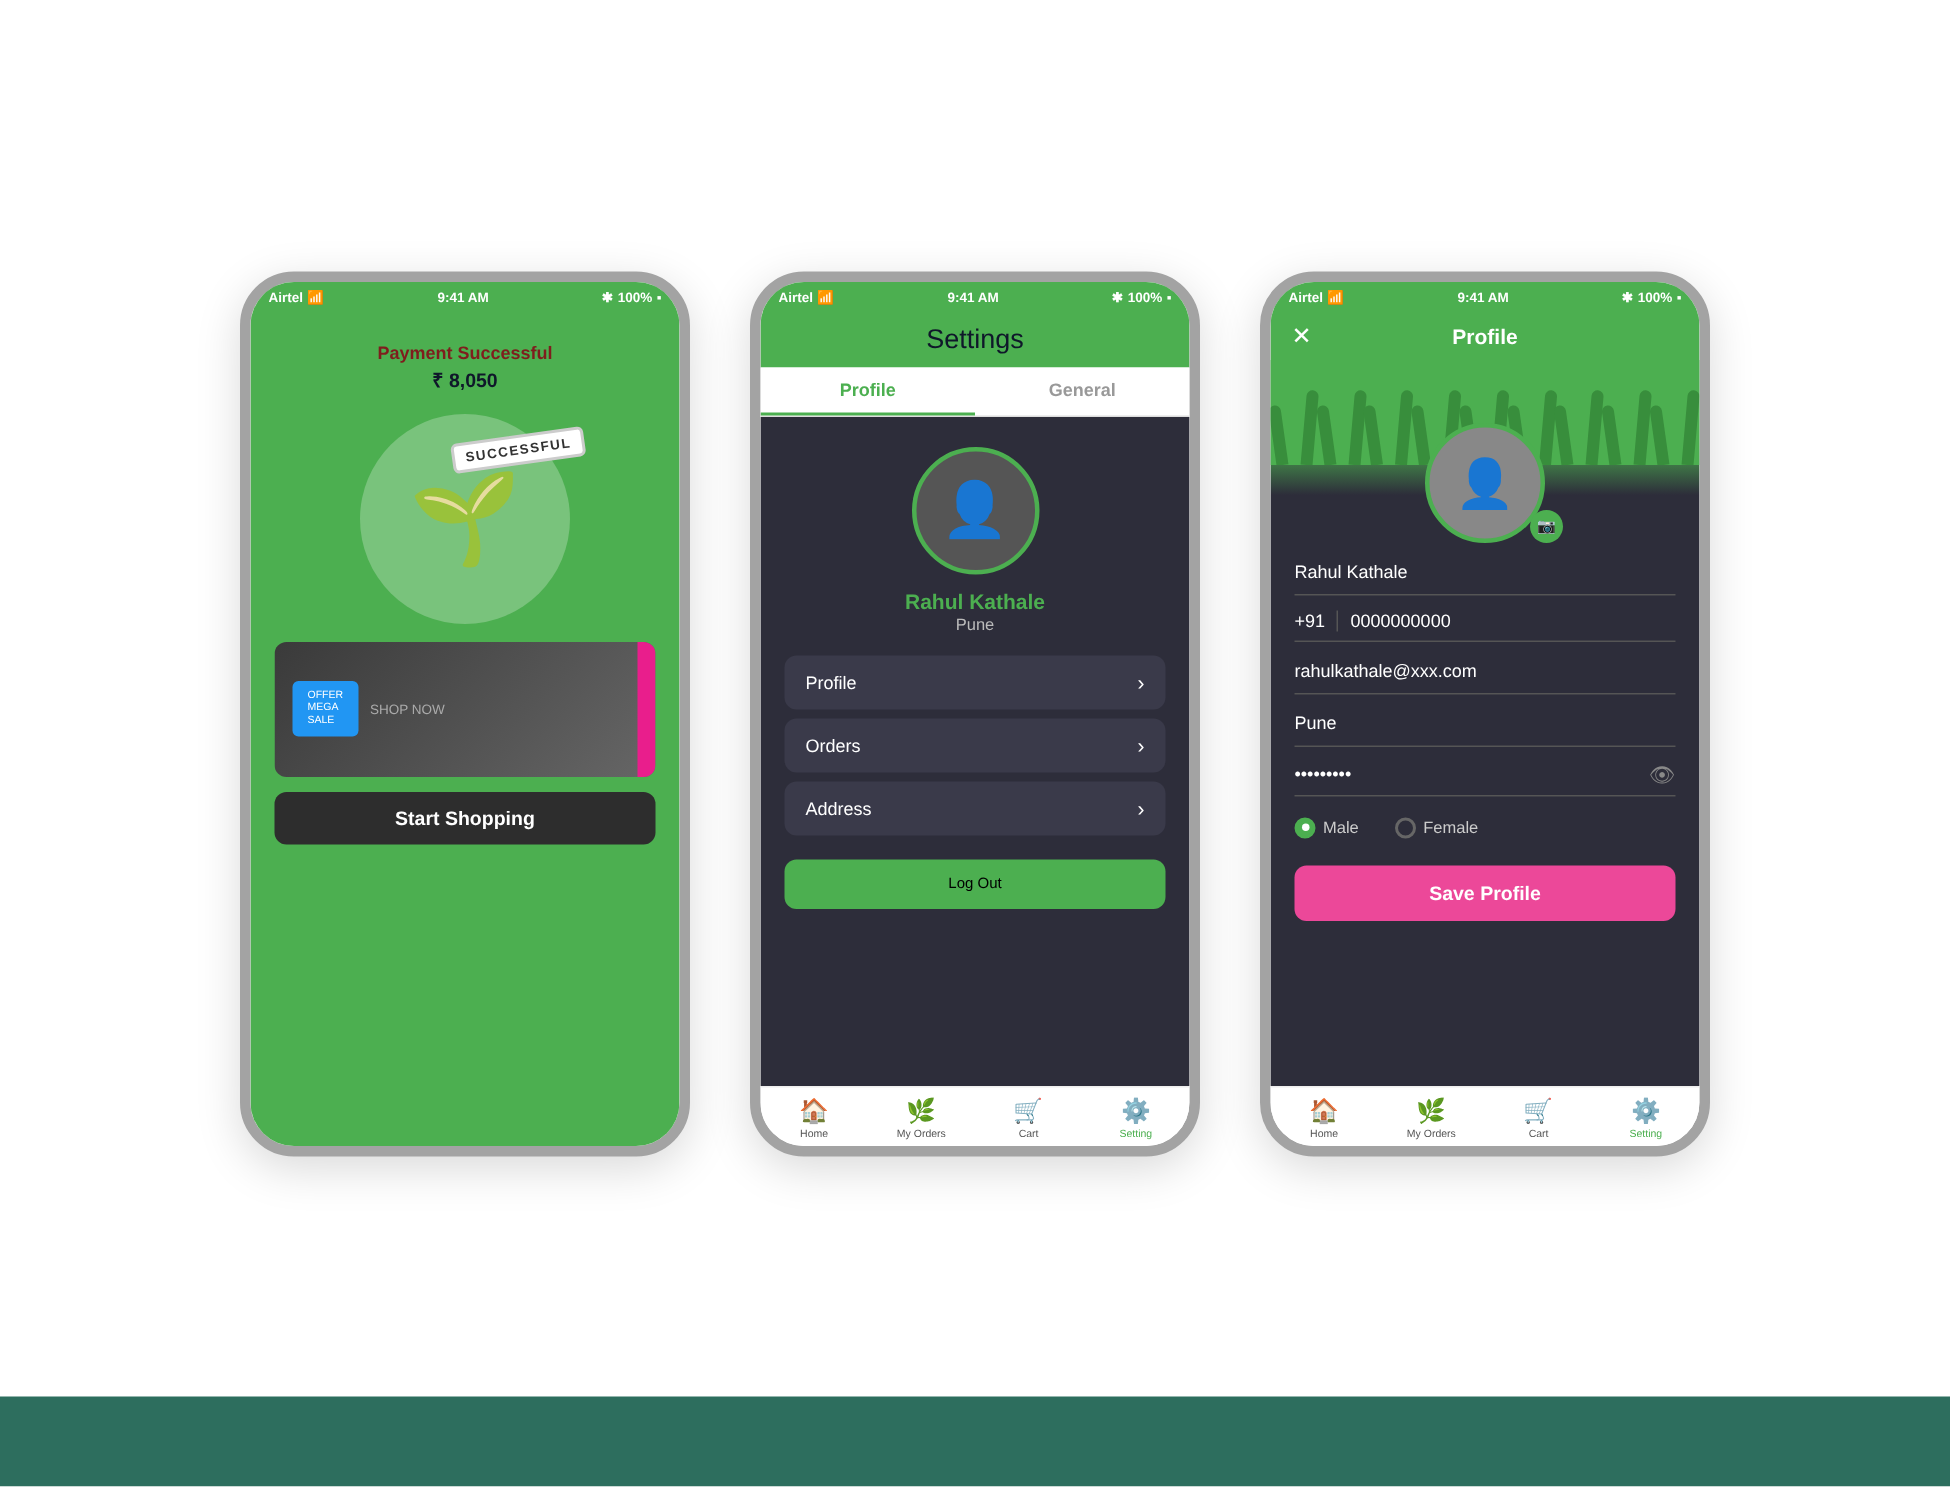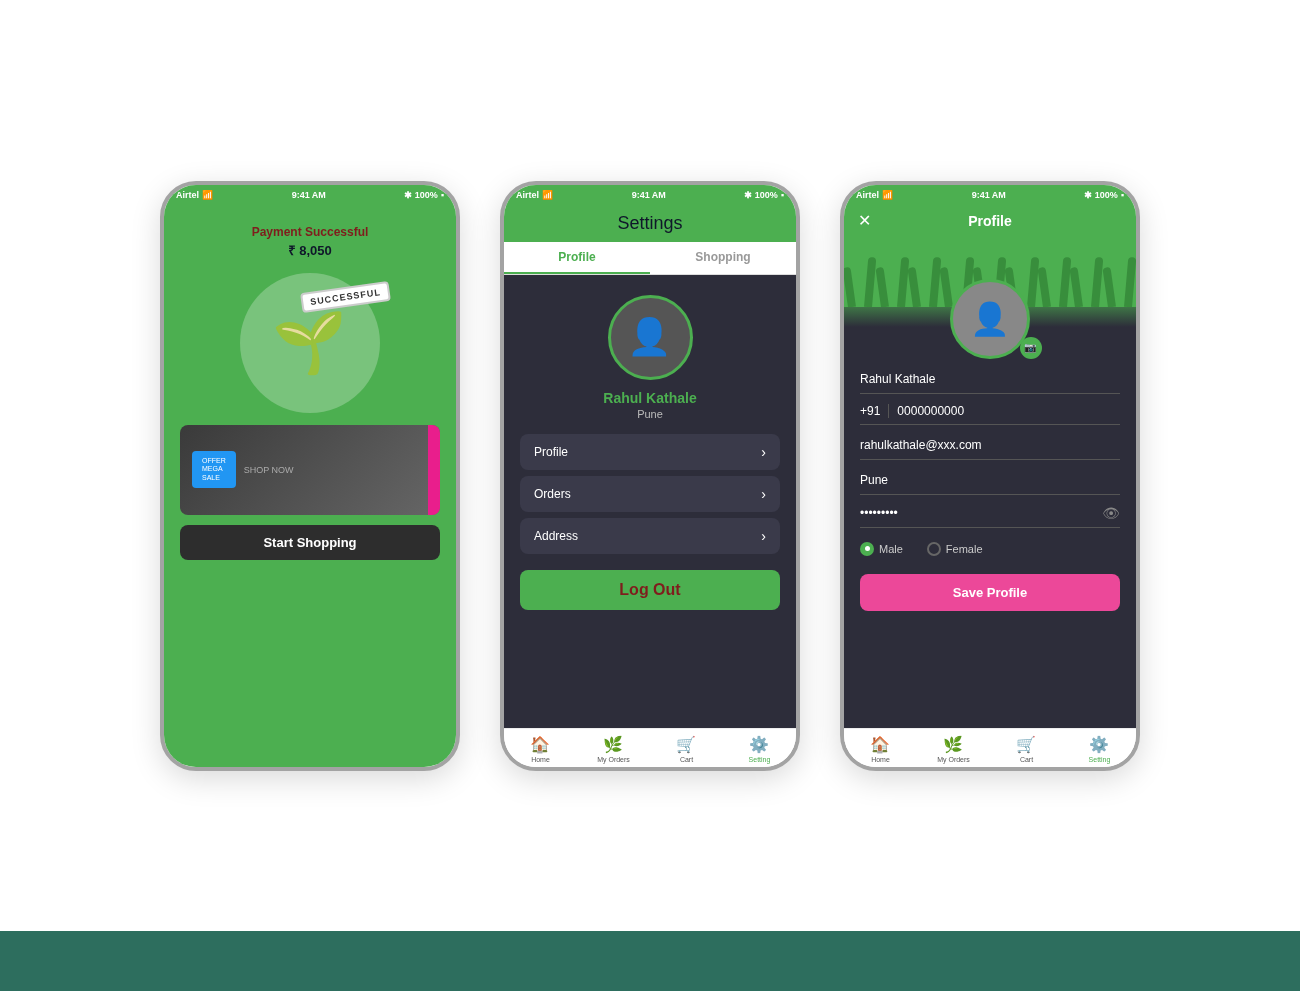--- a/index.html
+++ b/index.html
@@ -28,21 +28,21 @@
       height: 60px;
       background: #2d6e5e;
       flex-shrink: 0;
     }
 
     
     .phone {
       width: 300px;
       height: 590px;
       border-radius: 36px;
-      border: 4px solid #a3a3a3;
+      border: 7px solid #a3a3a3;
       overflow: hidden;
       display: flex;
       flex-direction: column;
       background: #fff;
       box-shadow: 0 8px 30px rgba(0,0,0,0.15);
       position: relative;
     }
 
     
     .status-bar {
@@ -253,26 +253,26 @@
       color: #fff;
       font-size: 12px;
     }
     .menu-arrow {
       color: #fff;
       font-size: 14px;
     }
     .logout-btn {
       width: 100%;
       background: #4caf50;
-      color: #7f1d1d;
+      color: #000000;
       border: none;
       border-radius: 8px;
       padding: 11px;
-      font-size: 16px;
-      font-weight: 700;
+      font-size: 10px;
+      font-weight: 400;
       margin-top: 16px;
       cursor: pointer;
     }
     .bottom-nav {
       background: #fff;
       display: flex;
       border-top: 1px solid #eee;
       padding: 6px 0 4px;
       flex-shrink: 0;
     }
@@ -546,21 +546,21 @@
         <span>✱</span>
         <span>100%</span>
         <span>▪</span>
       </div>
     </div>
     <div class="screen2-header">
       <div class="screen2-header-title">Settings</div>
     </div>
     <div class="settings-tabs">
       <div class="settings-tab active">Profile</div>
-      <div class="settings-tab inactive">Shopping</div>
+      <div class="settings-tab inactive">General</div>
     </div>
     <div class="screen2-body">
       <div class="profile-avatar">👤</div>
       <div class="profile-name">Rahul Kathale</div>
       <div class="profile-city">Pune</div>
       <div class="menu-list">
         <div class="menu-item">
           <span class="menu-item-label">Profile</span>
           <span class="menu-arrow">›</span>
         </div>

